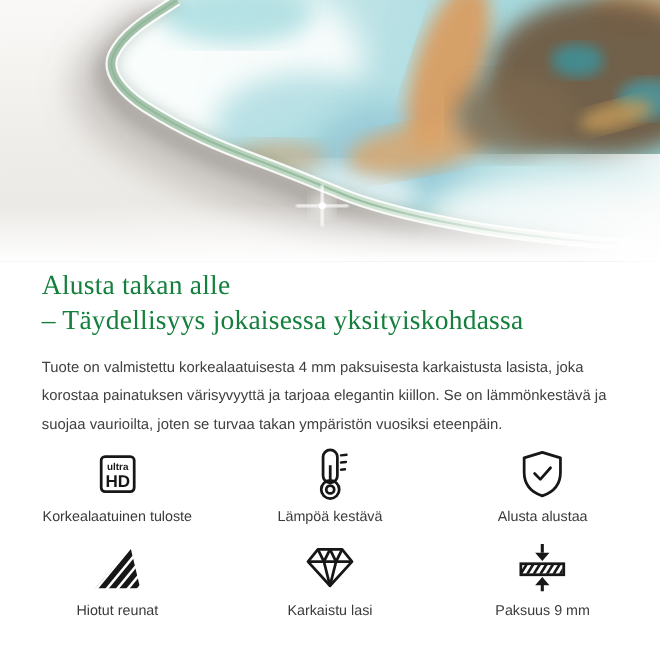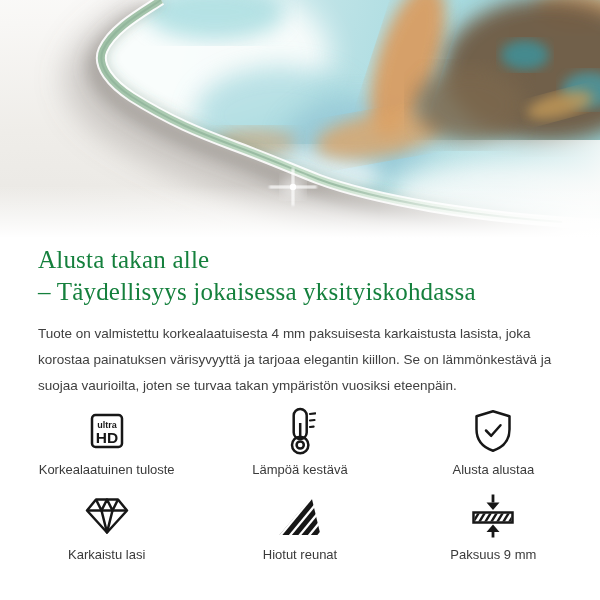--- a/index.html
+++ b/index.html
@@ -187,50 +187,50 @@
         <svg width="40" height="44" viewBox="0 0 40 44">
           <path class="st" stroke-linejoin="round" d="M20 2.2 L36.5 7.2 V20.3 C36.5 31.6 29.5 38.6 20 41.8 C10.5 38.6 3.5 31.6 3.5 20.3 V7.2 Z"></path>
           <polyline class="st" points="13,21.5 18.2,26.8 27.5,16.2" stroke-width="2.7" stroke-linecap="round" stroke-linejoin="round"></polyline>
         </svg>
       </div>
       <div class="flabel">Alusta alustaa</div>
     </div>
 
     <div class="feature">
       <div class="icon-wrap">
-        <svg width="46" height="38" viewBox="0 0 46 38">
-          <g class="st" stroke-width="2.3" stroke-linejoin="round">
-            <polygon points="3,13.5 12,2.5 34,2.5 43,13.5 23,35.5"></polygon>
-            <line x1="3" y1="13.5" x2="43" y2="13.5"></line>
-            <polyline points="12,2.5 17.5,13.5 23,2.5 28.5,13.5 34,2.5"></polyline>
-            <polyline points="17.5,13.5 23,35.5 28.5,13.5"></polyline>
-          </g>
-        </svg>
-      </div>
-      <div class="flabel">Karkaistu lasi</div>
-    </div>
-
-    <div class="feature">
-      <div class="icon-wrap">
         <svg width="44" height="40" viewBox="0 0 44 40">
           <defs>
               <clipPath id="triClip">
                 <polygon points="1.5,39 33.5,1 42.5,39"></polygon>
               </clipPath>
             </defs>
           <g clip-path="url(#triClip)" stroke="#171717" stroke-width="5">
             <line x1="-6" y1="44" x2="27" y2="4"></line>
             <line x1="3.5" y1="44" x2="36.5" y2="4"></line>
             <line x1="13" y1="44" x2="46" y2="4"></line>
             <line x1="22.5" y1="44" x2="55.5" y2="4"></line>
             <line x1="32" y1="44" x2="65" y2="4"></line>
           </g>
         </svg>
       </div>
       <div class="flabel">Hiotut reunat</div>
+    </div>
+
+    <div class="feature">
+      <div class="icon-wrap">
+        <svg width="46" height="38" viewBox="0 0 46 38">
+          <g class="st" stroke-width="2.3" stroke-linejoin="round">
+            <polygon points="3,13.5 12,2.5 34,2.5 43,13.5 23,35.5"></polygon>
+            <line x1="3" y1="13.5" x2="43" y2="13.5"></line>
+            <polyline points="12,2.5 17.5,13.5 23,2.5 28.5,13.5 34,2.5"></polyline>
+            <polyline points="17.5,13.5 23,35.5 28.5,13.5"></polyline>
+          </g>
+        </svg>
+      </div>
+      <div class="flabel">Karkaistu lasi</div>
     </div>
 
     <div class="feature">
       <div class="icon-wrap">
         <svg width="46" height="48" viewBox="0 0 46 48">
           <defs>
               <clipPath id="barClip">
                 <rect x="4.5" y="21.5" width="37" height="8"></rect>
               </clipPath>
             </defs>

